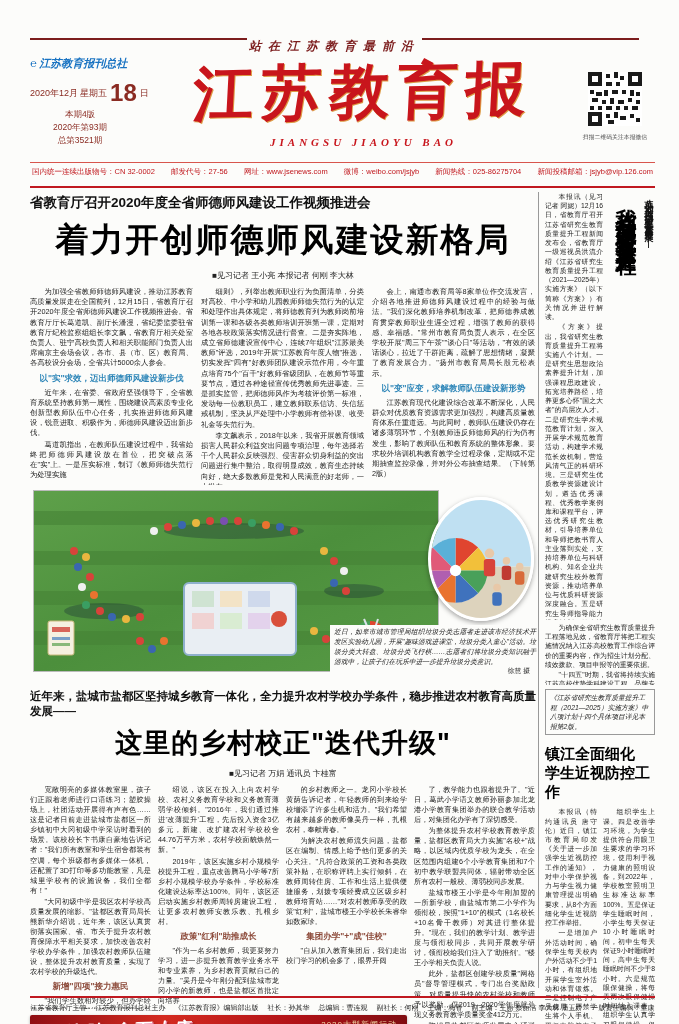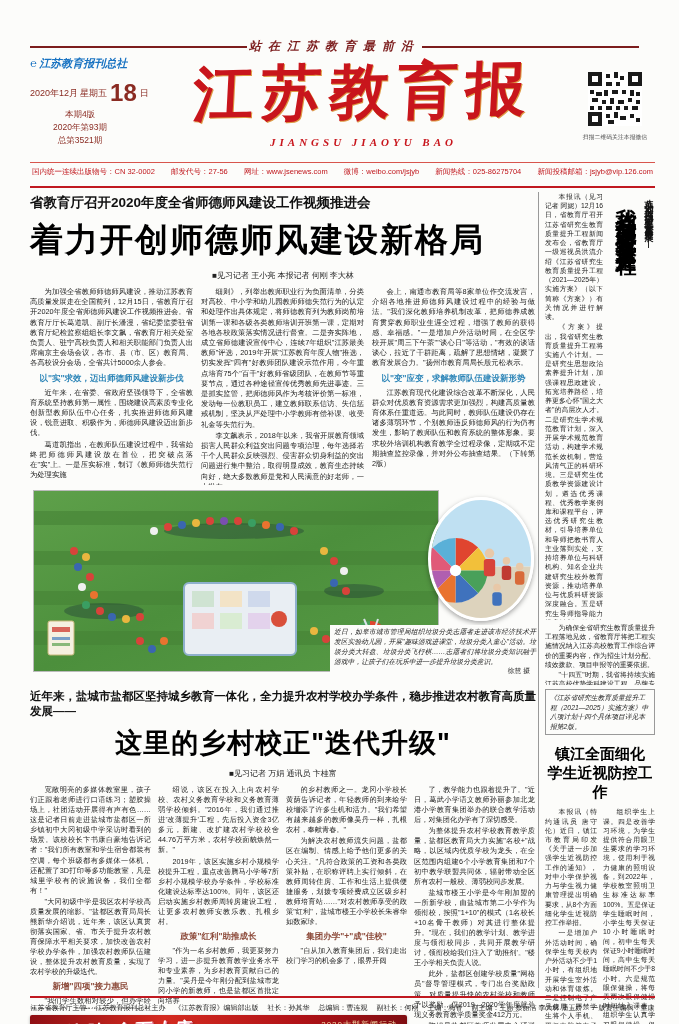--- a/index.html
+++ b/index.html
@@ -1,21 +1,21 @@
 <!DOCTYPE html>
 <html><head>
 <meta charset="utf-8">
 <style>
   * { margin:0; padding:0; box-sizing:border-box; }
   html,body { background:#e9e9e9; }
   body { font-family:"Liberation Sans","DejaVu Sans",sans-serif; }
   .page { position:relative; width:679px; height:1024px; background:#fcfcfa; margin:0 auto; overflow:hidden; }
 
   
-  .topline { position:absolute; left:30px; right:40px; top:38px; display:flex; align-items:center; gap:2px; }
+  .topline { position:absolute; left:30px; right:40px; top:38px; display:flex; gap:2px; }
   .topline .hline { flex:1; border-top:2px solid #7c1d1d; }
   .topline .toptext { font-family:"Liberation Serif","DejaVu Serif",serif; font-weight:bold; font-style:italic; color:#7c1d1d; font-size:12px; letter-spacing:7px; white-space:nowrap; }
 
   
   .masthead { position:absolute; left:30px; right:24px; top:54px; height:104px; display:flex; }
   .mh-left { width:122px; padding-top:2px; }
   .logo { color:#1973c2; font-family:"Liberation Serif","DejaVu Serif",serif; font-style:italic; font-weight:bold; font-size:11px; white-space:nowrap; }
   .dateblock { margin-top:10px; color:#8a2b22; font-size:9px; display:flex; align-items:center; gap:3px; }
   .dcol { display:flex; flex-direction:row; gap:2px; text-align:right; }
   .dday { font-size:24px; font-weight:bold; line-height:1; }
@@ -36,21 +36,21 @@
   .sub { text-align:center; font-weight:bold; margin:4px 0 3px; text-indent:0; }
   .sub-blue { color:#2e86b8; font-size:8.5px; }
   .sub-red  { color:#8d4b3b; font-size:8.5px; }
 
   .main-left { position:absolute; left:30px; top:190px; width:506px; }
   .divider-v { position:absolute; left:538px; top:192px; height:796px; border-left:1px solid #999; }
   .main-right { position:absolute; left:545px; top:192px; width:110px; }
 
   
   .lead-kicker { text-align:left; font-size:13.5px; font-weight:bold; color:#111; margin-top:4px; }
-  .lead-headline { font-size:33px; font-weight:900; color:#000; letter-spacing:2px; margin-top:6px; }
+  .lead-headline { text-align:center; font-size:33px; font-weight:900; color:#000; letter-spacing:2px; margin-top:6px; }
   .byline { text-align:center; font-size:8px; color:#222; margin:7px 0 6px; }
   .lead-cols { display:flex; gap:8px; }
   .lead-cols .col { width:163px; height:198px; overflow:hidden; font-size:7.3px; line-height:1.4; color:#1c1c1c; }
 
   
   .photo-block { position:relative; height:196px; margin-top:4px; }
   .photo-main { position:absolute; left:4px; top:2px; width:404px; height:180px; box-shadow:0 0 0 1px #bbb; }
   .photo-oval { position:absolute; left:398px; top:8px; width:106px; height:124px; border-radius:50%; overflow:hidden; border:3px solid #fff; box-shadow:0 2px 5px rgba(0,0,0,.35); }
   .photo-caption { position:absolute; left:300px; top:136px; width:206px; background:#fcfcfa; font-size:6.8px; line-height:1.45; color:#222; font-style:italic; text-align:justify; padding:2px 0 0 4px; }
   .photo-credit { text-align:right; font-style:normal; color:#333; padding-right:6px; }
@@ -72,21 +72,21 @@
   .research-row { display:flex; height:428px; }
   .research-text { width:58px; overflow:hidden; font-size:6.8px; line-height:1.36; color:#1c1c1c; }
   .research-text .bp { margin-bottom:1px; }
   .research-head-wrap { flex:1; display:flex; flex-direction:row-reverse; justify-content:flex-start; padding-left:3px; }
   .research-kicker { writing-mode:vertical-rl; font-size:9px; font-weight:bold; color:#111; letter-spacing:2px; height:300px; }
   .research-headline { writing-mode:vertical-rl; font-size:21px; font-weight:900; color:#000; letter-spacing:3px; line-height:1.1; margin-right:4px; height:424px; }
   .research-tail { margin-top:3px; height:62px; overflow:hidden; font-size:6.8px; line-height:1.36; color:#1c1c1c; }
   .research-note { margin-top:4px; border:1px solid #999; padding:3px 4px; font-size:6.8px; font-style:italic; line-height:1.4; color:#222; }
 
   
-  .zj-headline { text-align:center; font-weight:900; font-size:15px; color:#000; line-height:1.25; margin:10px 0 6px; }
+  .zj-headline { text-align:left; font-weight:900; font-size:15px; color:#000; line-height:1.25; margin:10px 0 6px; }
   .zj-cols { display:flex; gap:6px; height:234px; }
   .zj-cols .col { width:52px; overflow:hidden; font-size:6.8px; line-height:1.36; color:#1c1c1c; }
 
   
   .footer { position:absolute; left:30px; right:24px; top:996px; border-top:2px solid #c01920; padding-top:5px; display:flex; justify-content:center; flex-wrap:nowrap; gap:9px; }
   .footer span { font-size:7px; color:#222; white-space:nowrap; }
 </style>
 </head>
 <body>
 
@@ -185,21 +185,21 @@
             <p class="bp">为加强全省教师师德师风建设，推动江苏教育高质量发展走在全国前列，12月15日，省教育厅召开2020年度全省师德师风建设工作视频推进会。省教育厅厅长葛道凯、副厅长潘漫，省纪委监委驻省教育厅纪检监察组组长李文飙，省教育厅相关处室负责人、驻宁高校负责人和相关职能部门负责人出席南京主会场会议，各市、县（市、区）教育局、各高校设分会场，全省共计5000余人参会。</p>
             <p class="sub sub-blue">以"实"求效，迈出师德师风建设新步伐</p>
             <p class="bp">近年来，在省委、省政府坚强领导下，全省教育系统坚持教师第一属性，围绕建设高素质专业化创新型教师队伍中心任务，扎实推进师德师风建设，锐意进取、积极作为，师德师风建设迈出新步伐。</p>
             <p class="bp">葛道凯指出，在教师队伍建设过程中，我省始终把师德师风建设放在首位，把突破点落在"实"上。一是压实标准，制订《教师师德失范行为处理实施</p>
           </div>
         <div class="col">
             <p class="bp">细则》，列举出教师职业行为负面清单，分类对高校、中小学和幼儿园教师师德失范行为的认定和处理作出具体规定，将师德教育列为教师岗前培训第一课和各级各类教师培训开班第一课，定期对各地各校政策落实情况进行督查。二是夯实阵地，成立省师德建设宣传中心，连续7年组织"江苏最美教师"评选，2019年开展"江苏教育年度人物"推选，切实发挥"四有"好教师团队建设示范作用，今年重点培育75个"百千"好教师省级团队，在教师节等重要节点，通过各种途径宣传优秀教师先进事迹。三是抓实监管，把师德师风作为考核评价第一标准，发动每一位教职员工，建立教师联系信访、失信惩戒机制，坚决从严处理中小学教师有偿补课、收受礼金等失范行为。</p>
             <p class="bp">李文飙表示，2018年以来，我省开展教育领域损害人民群众利益突出问题专项治理，每年选择若干个人民群众反映强烈、侵害群众切身利益的突出问题进行集中整治，取得明显成效，教育生态持续向好，绝大多数教师是党和人民满意的好老师，一大批在</p>
           </div>
         <div class="col">
-            <p class="bp">会上，南通市教育局等8家单位作交流发言，介绍各地推进师德师风建设过程中的经验与做法。"我们深化教师培养机制改革，把师德养成教育贯穿教师职业生涯全过程，增强了教师的获得感、幸福感。"一是增加户外活动时间，在全区学校开展"周三下午茶""谈心日"等活动，"有效的谈话谈心，拉近了干群距离，疏解了思想情绪，凝聚了教育发展合力。"扬州市教育局局长殷元松表示。</p>
+            <p class="bp">会上，南通市教育局等8家单位作交流发言，介绍各地推进师德师风建设过程中的经验与做法。"我们深化教师培养机制改革，把师德养成教育贯穿教师职业生涯全过程，增强了教师的获得感、幸福感。"常州市教育局负责人表示，在全区学校开展"周三下午茶""谈心日"等活动，"有效的谈话谈心，拉近了干群距离，疏解了思想情绪，凝聚了教育发展合力。"扬州市教育局局长殷元松表示。</p>
             <p class="sub sub-blue">以"变"应变，求解教师队伍建设新形势</p>
             <p class="bp">江苏教育现代化建设综合改革不断深化，人民群众对优质教育资源需求更加强烈，构建高质量教育体系任重道远。与此同时，教师队伍建设仍存在诸多薄弱环节，个别教师违反师德师风的行为仍有发生，影响了教师队伍和教育系统的整体形象。要求校外培训机构教育教学全过程录像，定期或不定期抽查监控录像，并对外公布抽查结果。（下转第2版）</p>
           </div>
       </div>
     </div>
 
     <div class="photo-block">
       <svg class="photo-main" viewBox="0 0 404 180" preserveAspectRatio="none">
         <defs>
           <linearGradient id="grass" x1="0" y1="0" x2="1" y2="1">

